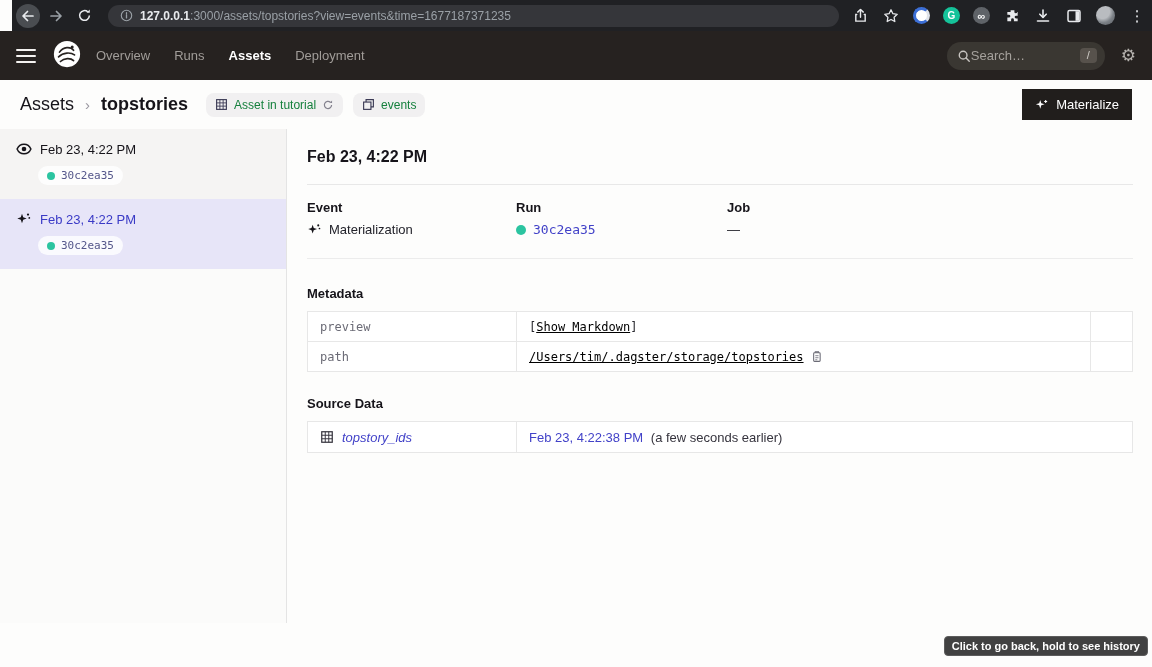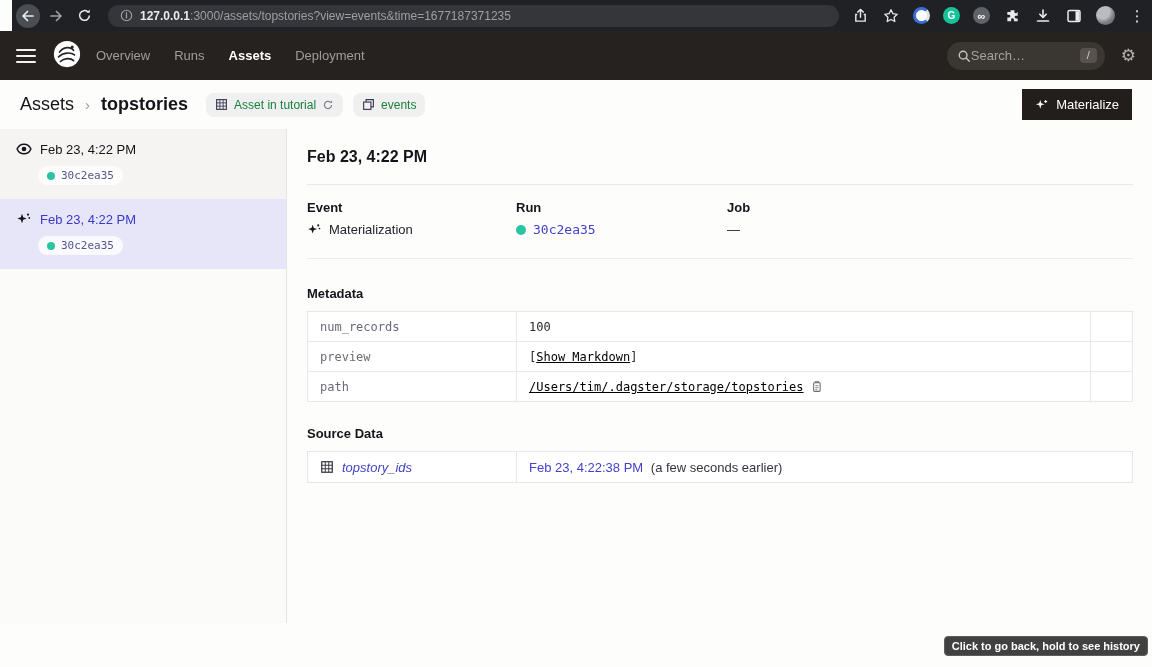--- a/index.html
+++ b/index.html
@@ -288,25 +288,20 @@
         <div class="lbl">Job</div>
         <div class="val">
             <span>—</span>
           </div>
       </div>
     </div>
 
     <div class="sec-label">Metadata</div>
     <table class="kv mono">
       <tbody>
-          <tr>
-        <td class="k">num_records</td>
-        <td class="v">100</td>
-        <td class="end"></td>
-      </tr>
       <tr>
         <td class="k">preview</td>
         <td class="v"><span class="bracket">[</span><span class="mlink">Show Markdown</span><span class="bracket">]</span></td>
         <td class="end"></td>
       </tr>
       <tr>
         <td class="k">path</td>
         <td class="v"><span class="mlink">/Users/tim/.dagster/storage/topstories</span><svg class="copy-icon" width="13" height="13" viewBox="0 0 16 16">
                 <rect x="4.5" y="3.5" width="8" height="10.5" rx="1" fill="none" stroke="#6b6b76" stroke-width="1.3"></rect>
                 <path d="M6.5 3.5V2.3h4v1.2" fill="none" stroke="#6b6b76" stroke-width="1.3"></path>

